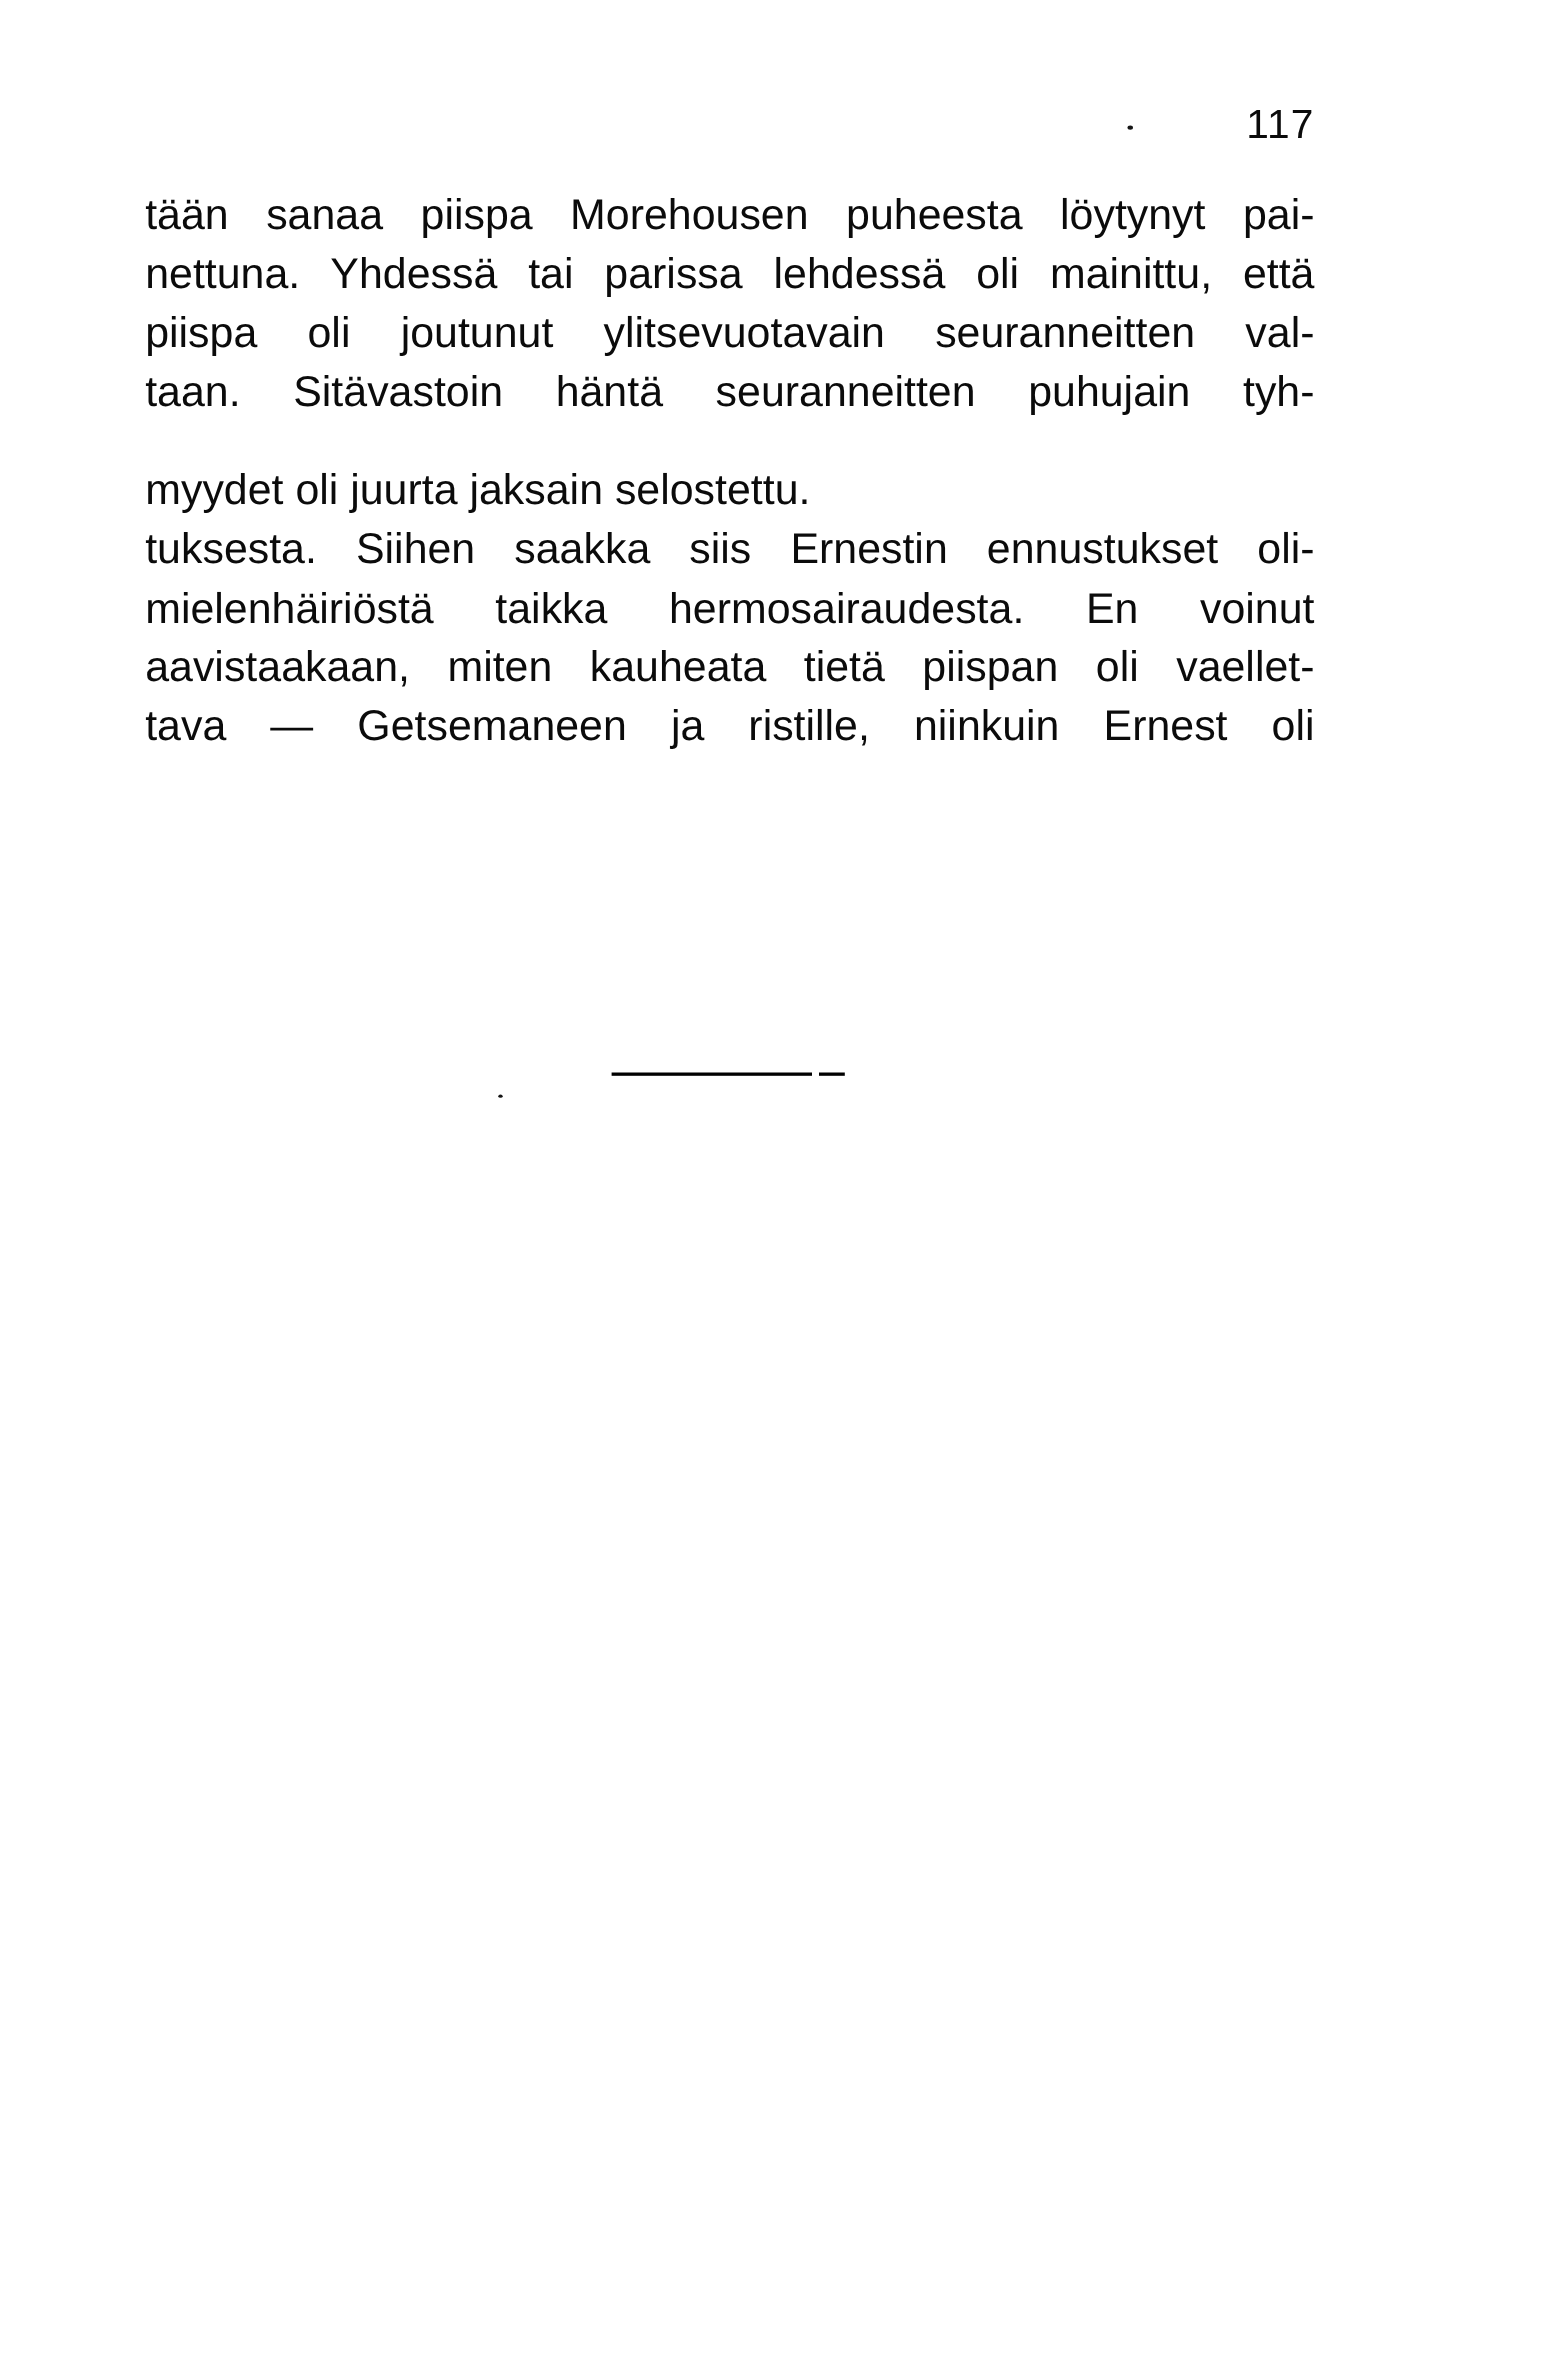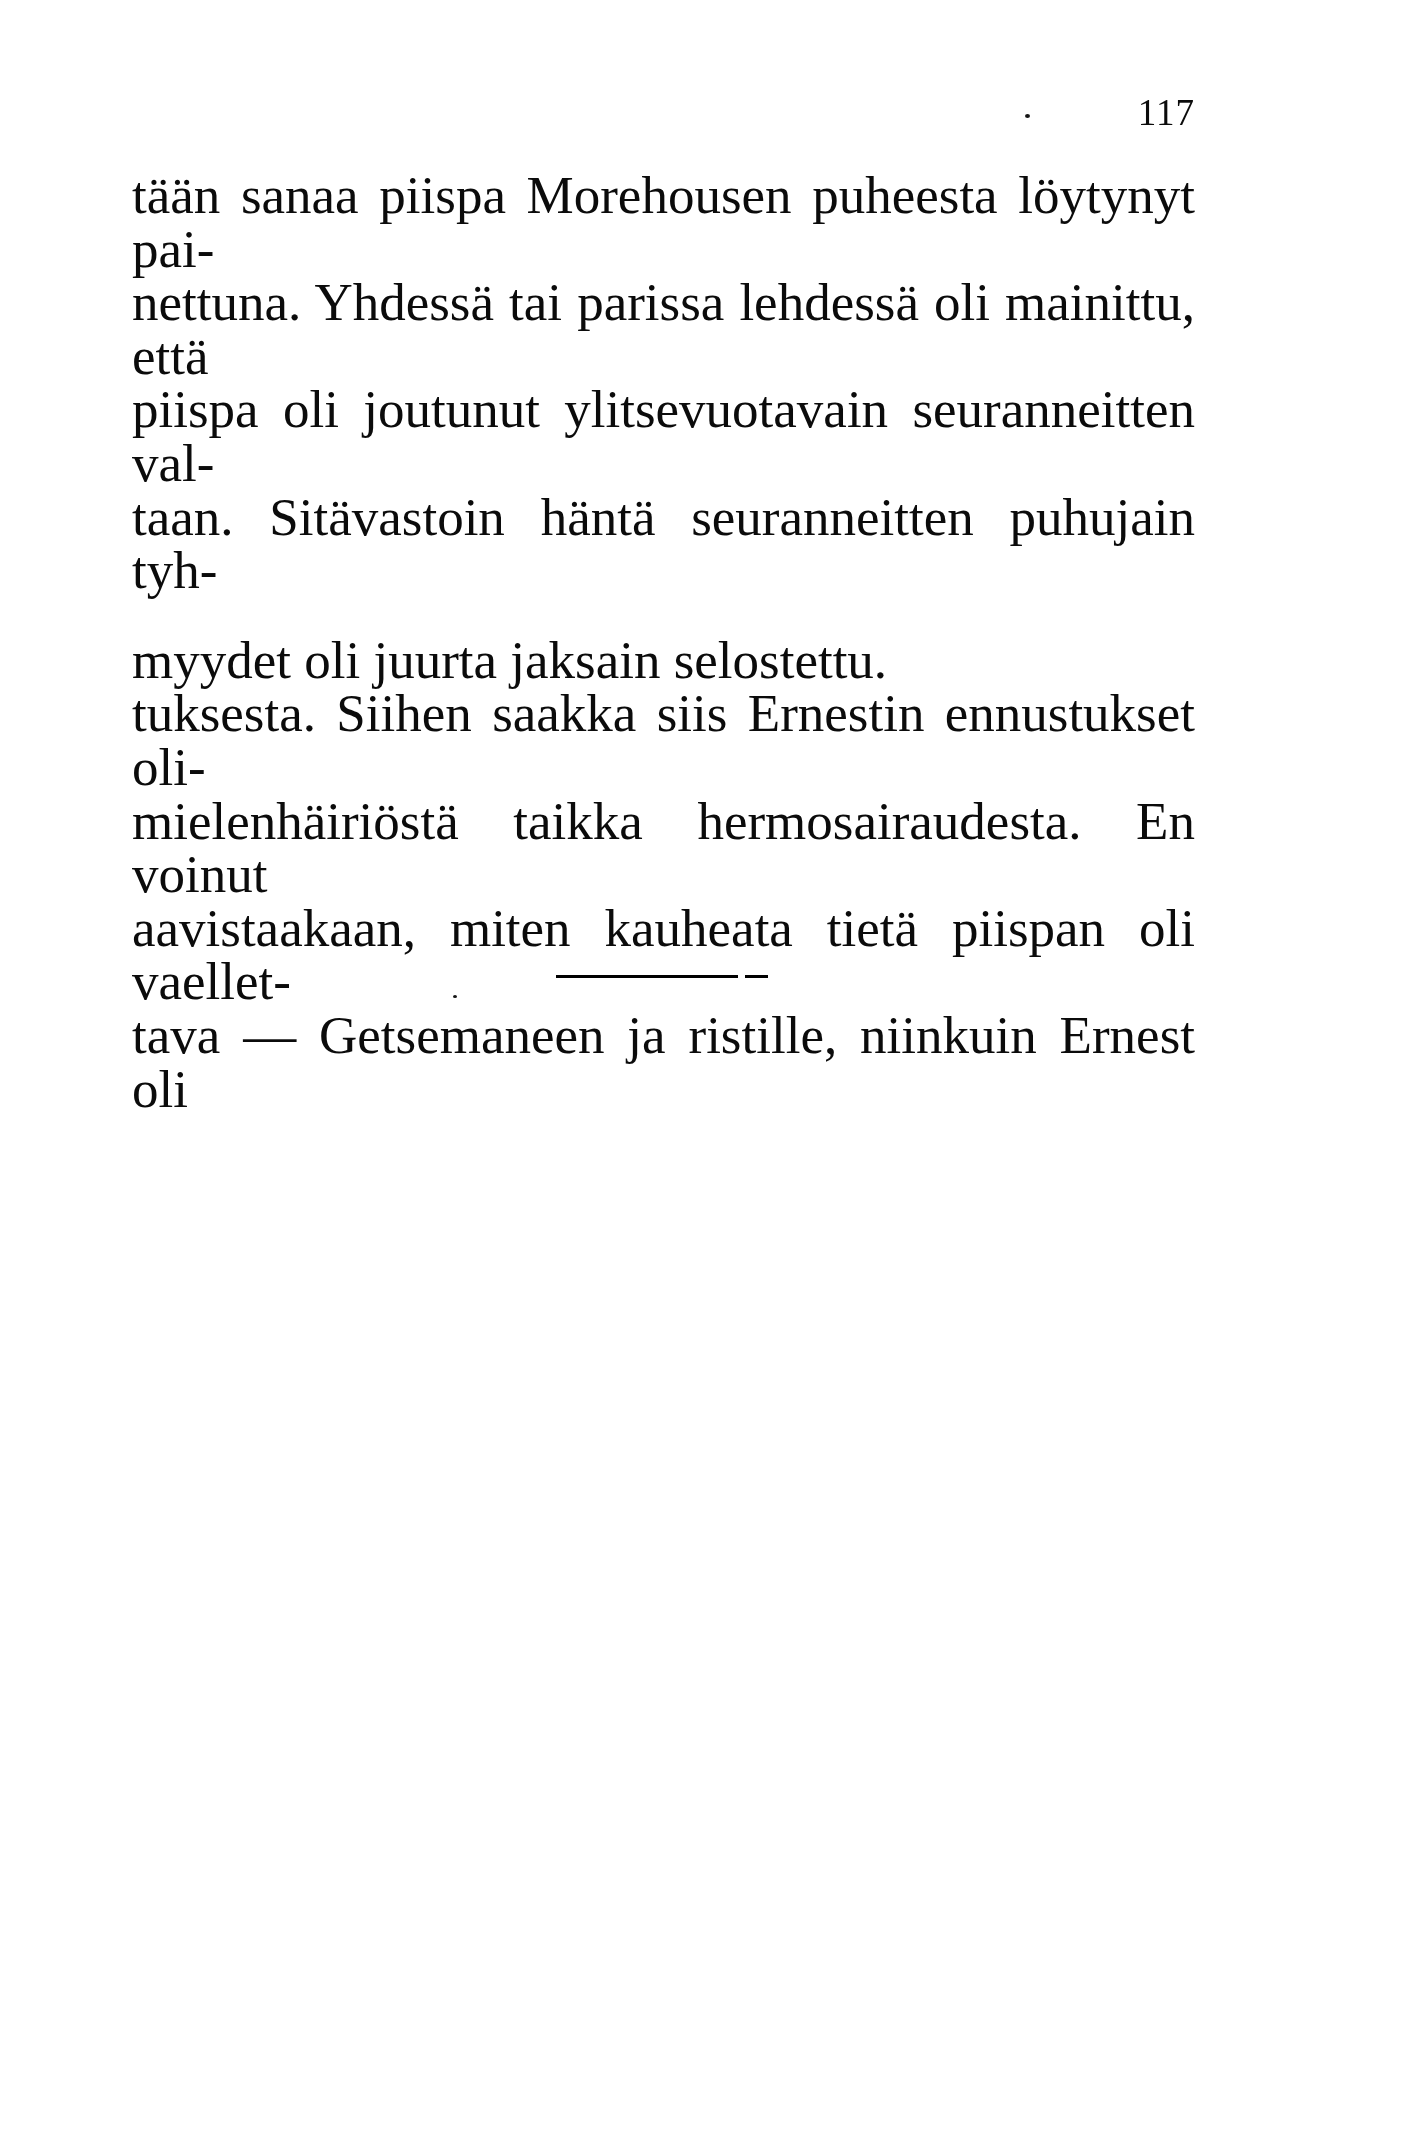--- a/index.html
+++ b/index.html
@@ -6,38 +6,38 @@
     margin: 0;
     padding: 0;
     background: #ffffff;
   }
   #page {
     position: relative;
     width: 1402px;
     height: 2142px;
     background: #ffffff;
     overflow: hidden;
-    font-family: Liberation Serif, serif;
+    font-family: Liberation Sans, sans-serif;
     color: #0b0b0b;
   }
   #page-number {
     position: absolute;
     top: 94px;
     right: 207px;
     font-size: 37px;
     line-height: 1;
     letter-spacing: 1px;
     color: #0b0b0b;
   }
   #text-block {
     position: absolute;
     left: 132px;
     top: 169px;
     width: 1063px;
-    font-size: 53px;
+    font-size: 39px;
     line-height: 53.6px;
     color: #0b0b0b;
   }
   .line {
     white-space: normal;
   }
   .line.justify {
     text-align: justify;
     text-align-last: justify;
     text-justify: inter-word;

